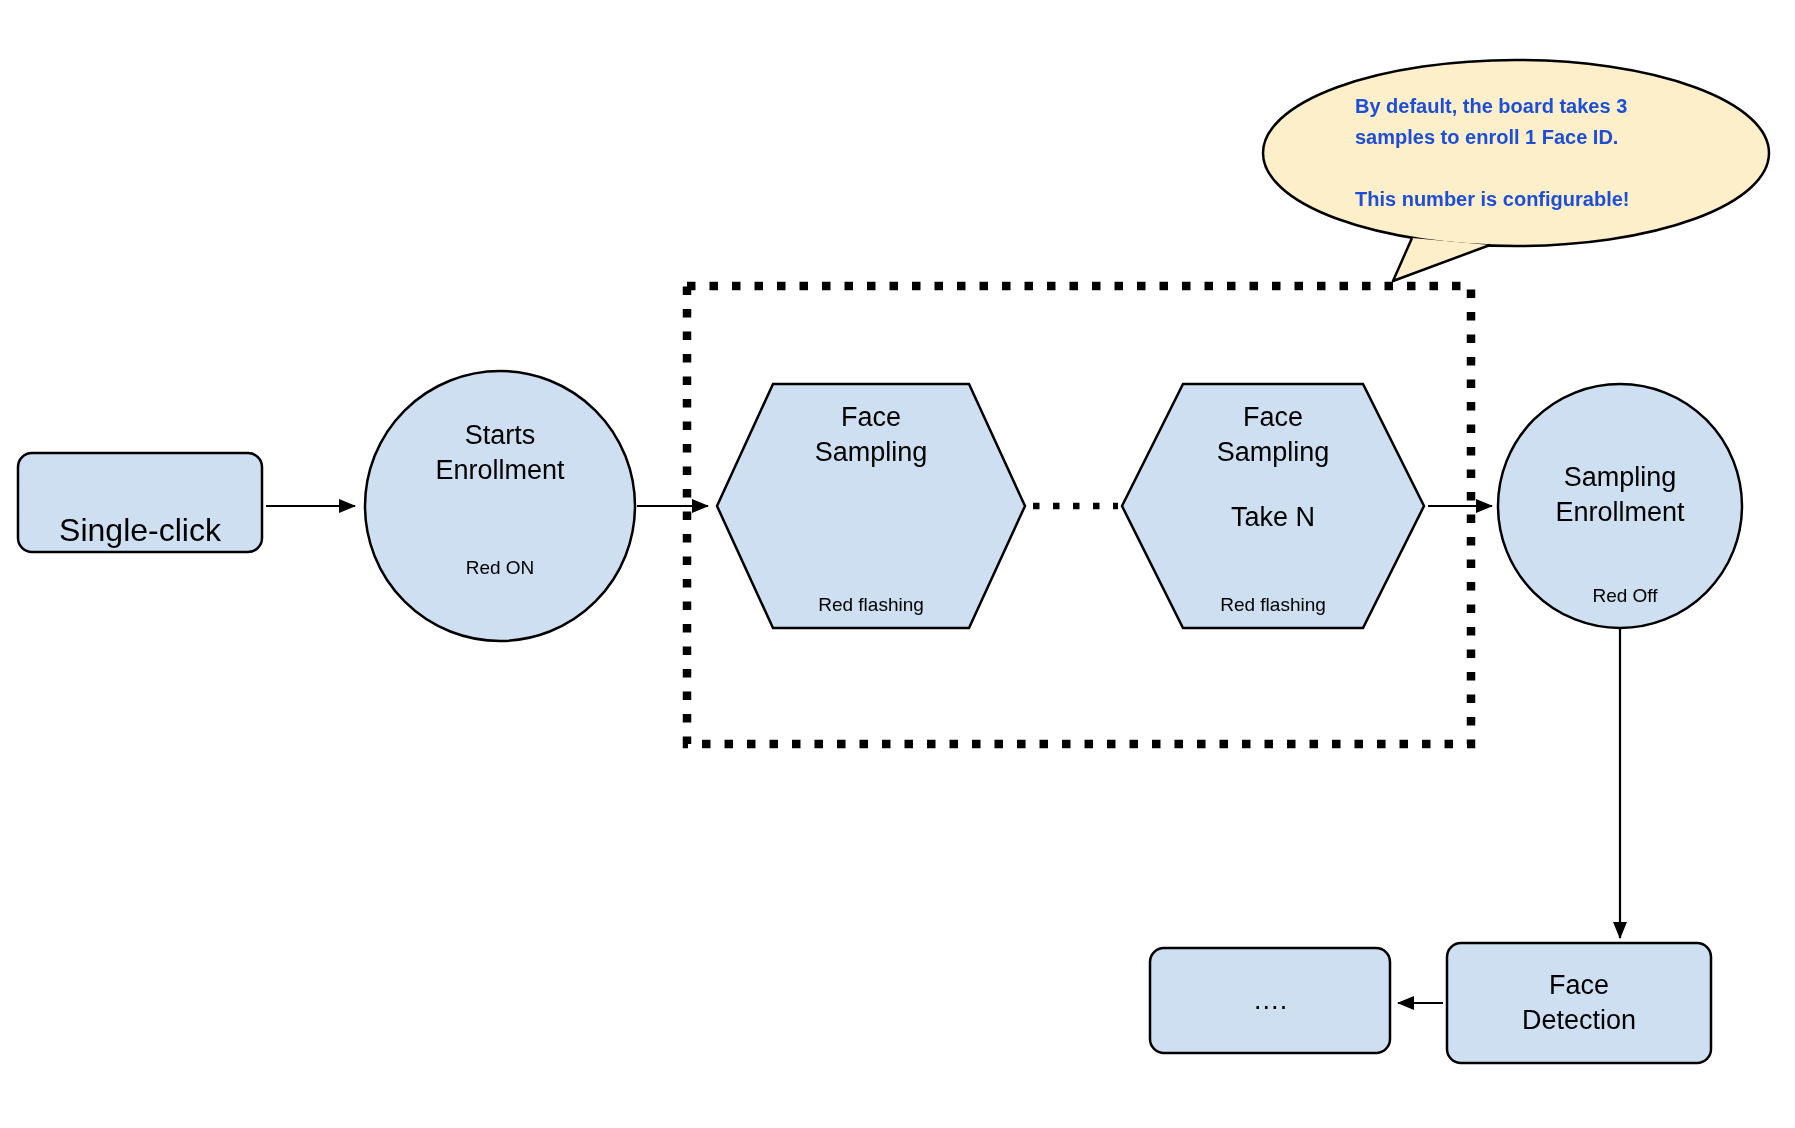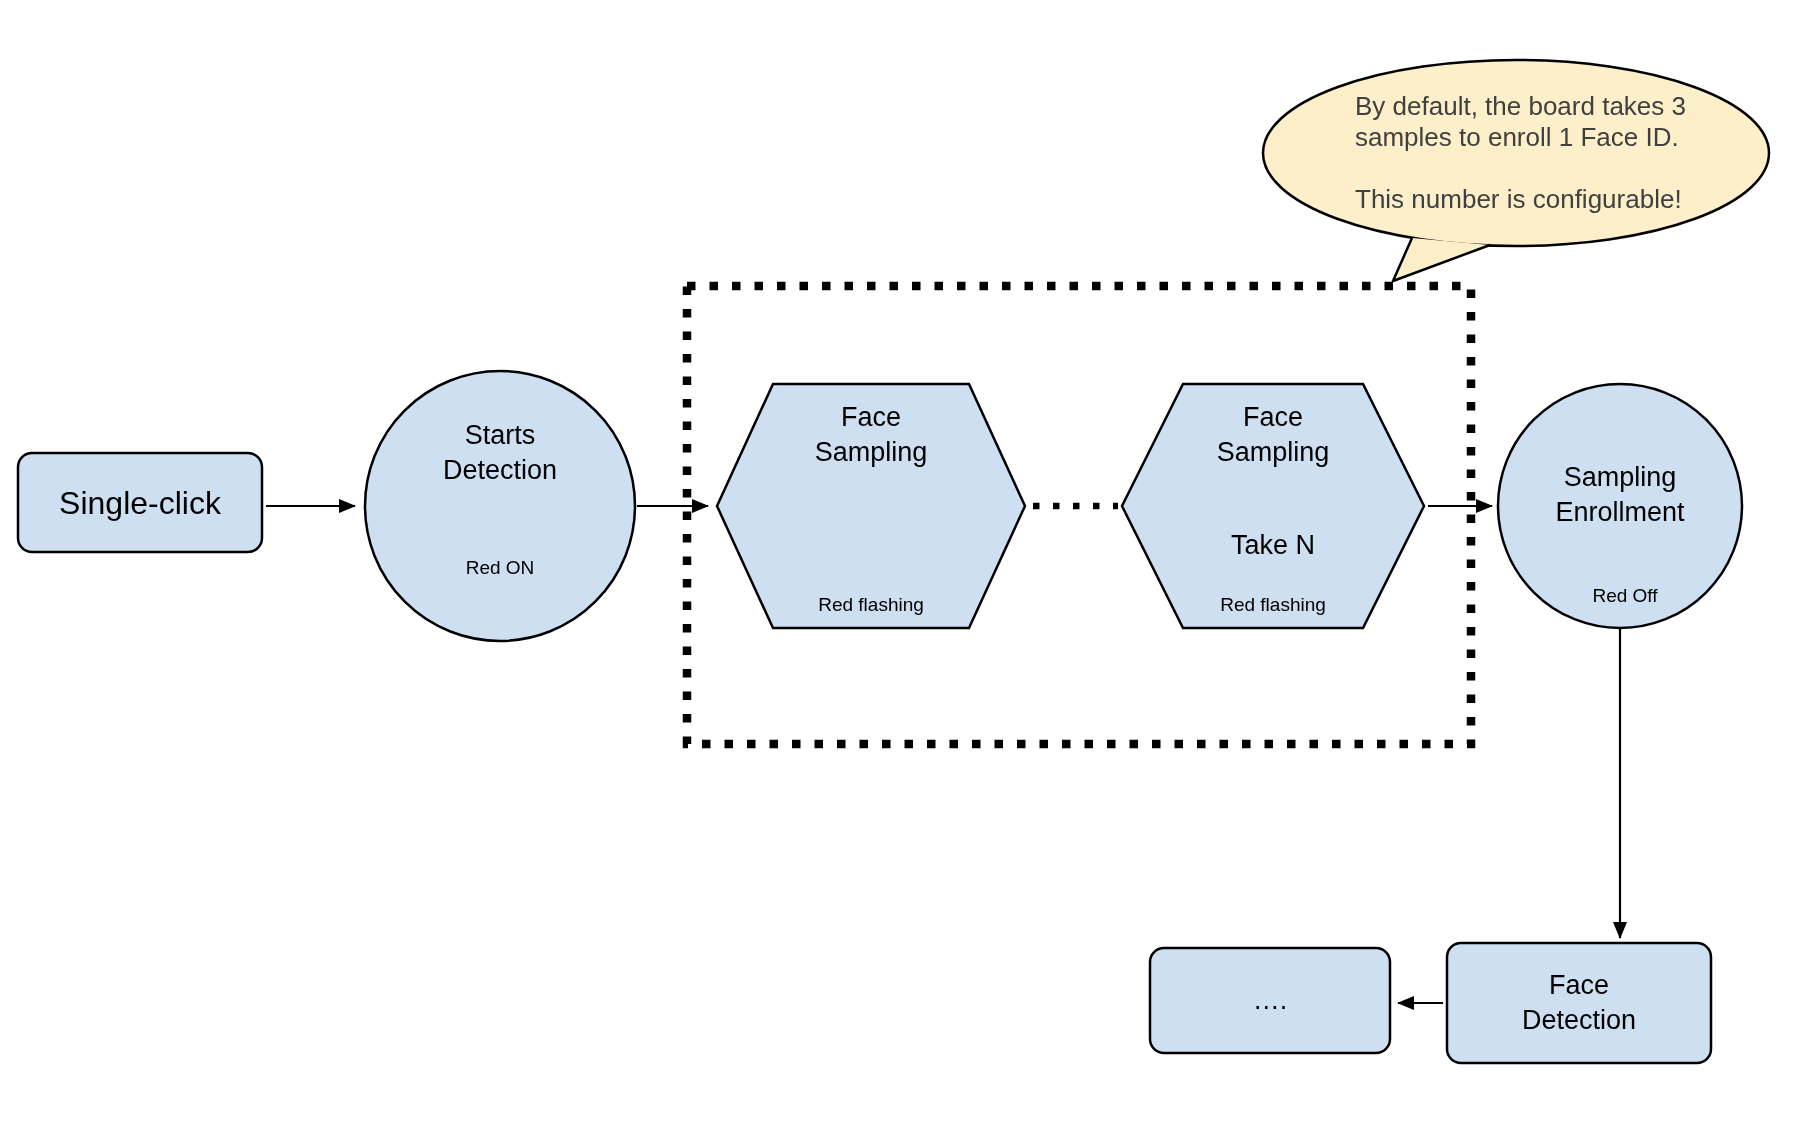--- a/index.html
+++ b/index.html
@@ -13,25 +13,25 @@
   }
   #shapes{position:absolute;left:0;top:0;}
   .lbl{
     position:absolute;
     text-align:center;
     white-space:pre-line;
     color:#000;
   }
   .node-label{font-size:27px;line-height:35px;}
   .status-label{font-size:19px;line-height:24px;}
-  .big-label{font-size:32px;line-height:38px;}
+  .big-label{font-size:32px;line-height:38px;margin-top:27px;}
   .callout-label{
     position:absolute;
-    font-size:26px;line-height:31px;
-    text-align:left;white-space:pre-line;color:#404040;
+    font-size:20px;line-height:31px;
+    text-align:left;white-space:pre-line;color:#1d4ed8;font-weight:bold;
   }
   .flexbox{
     position:absolute;display:flex;
     align-items:center;justify-content:center;
     text-align:center;white-space:pre-line;
   }
 </style>
 </head>
 <body>
 
@@ -65,30 +65,30 @@
     <polygon points="717,506 773,384 969,384 1025,506 969,628 773,628" stroke="#000000" stroke-width="2.5" fill="#cddff0"></polygon>
     <polygon points="1122,506 1183,384 1363,384 1424,506 1363,628 1183,628" stroke="#000000" stroke-width="2.5" fill="#cddff0"></polygon>
 
     <rect x="1447" y="943" width="264" height="120" rx="14" stroke="#000000" stroke-width="2.5" fill="#cddff0"></rect>
     <rect x="1150" y="948" width="240" height="105" rx="14" stroke="#000000" stroke-width="2.5" fill="#cddff0"></rect>
   </svg>
 
   <div class="flexbox big-label" style="left:18px;top:453px;width:244px;height:99px;">Single-click</div>
 
   <div class="lbl node-label" style="left:390px;top:418px;width:220px;">Starts
-Detection</div>
+Enrollment</div>
   <div class="lbl status-label" style="left:400px;top:556px;width:200px;">Red ON</div>
 
   <div class="lbl node-label" style="left:751px;top:400px;width:240px;">Face
 Sampling</div>
   <div class="lbl status-label" style="left:751px;top:593px;width:240px;">Red flashing</div>
 
   <div class="lbl node-label" style="left:1153px;top:400px;width:240px;">Face
 Sampling</div>
-  <div class="lbl node-label" style="left:1153px;top:528px;width:240px;">Take N</div>
+  <div class="lbl node-label" style="left:1153px;top:500px;width:240px;">Take N</div>
   <div class="lbl status-label" style="left:1153px;top:593px;width:240px;">Red flashing</div>
 
   <div class="lbl node-label" style="left:1500px;top:460px;width:240px;">Sampling
 Enrollment</div>
   <div class="lbl status-label" style="left:1525px;top:584px;width:200px;">Red Off</div>
 
   <div class="flexbox node-label" style="left:1447px;top:943px;width:264px;height:120px;">Face
 Detection</div>
 
   <div class="flexbox node-label" style="left:1150px;top:948px;width:240px;height:105px;">….</div>

